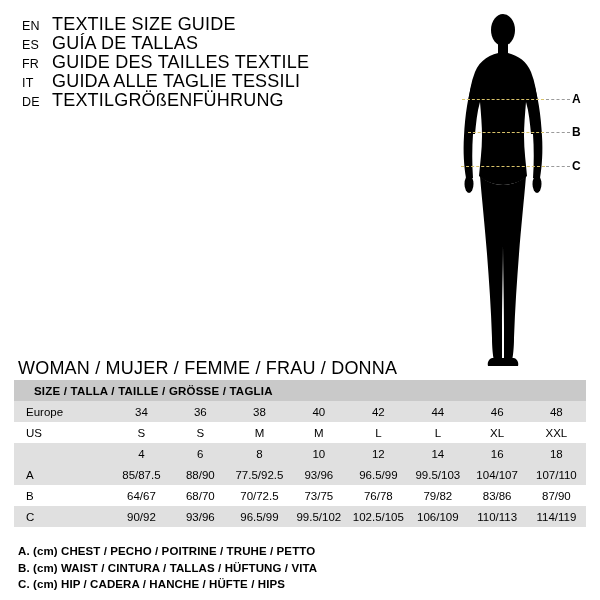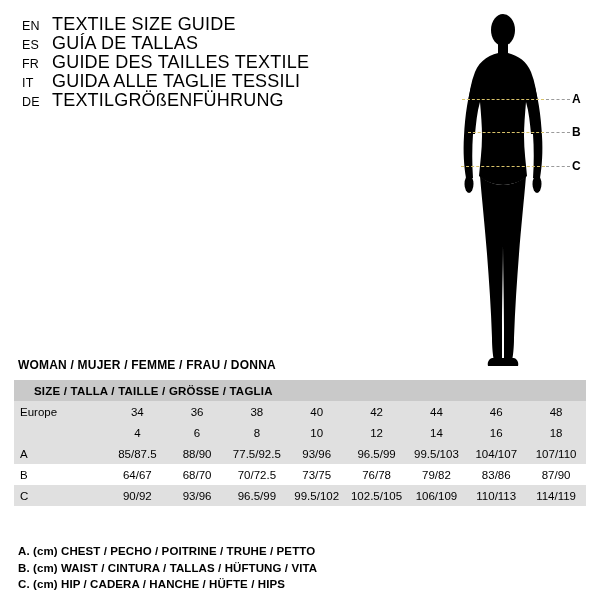--- a/index.html
+++ b/index.html
@@ -65,22 +65,22 @@
     font-size: 12px;
     font-weight: bold;
     color: #000;
   }
 
   
   #woman-title {
     position: absolute;
     left: 18px;
     top: 358px;
-    font-size: 12px;
-    font-weight: bold;
+    font-size: 18px;
+    font-weight: normal;
     letter-spacing: 0.2px;
   }
 
   
   #size-table {
     position: absolute;
     left: 14px;
     top: 380px;
     width: 572px;
     border-collapse: collapse;
@@ -98,21 +98,21 @@
     padding-left: 20px;
     letter-spacing: 0.2px;
   }
   #size-table tr.shade td {
     background: #e0e0e0;
   }
   #size-table tr.plain td {
     background: #ffffff;
   }
   #size-table td.rowlabel {
-    padding-left: 6px;
+    padding-left: 12px;
     text-align: left;
     width: 88px;
   }
   #size-table td.val {
     text-align: center;
     width: 60px;
   }
 
   
   #legend {
@@ -233,20 +233,31 @@
       <td class="val">34</td>
       <td class="val">36</td>
       <td class="val">38</td>
       <td class="val">40</td>
       <td class="val">42</td>
       <td class="val">44</td>
       <td class="val">46</td>
       <td class="val">48</td>
     </tr>
 
+    <tr class="plain">
+      <td class="rowlabel">US</td>
+      <td class="val">S</td>
+      <td class="val">S</td>
+      <td class="val">M</td>
+      <td class="val">M</td>
+      <td class="val">L</td>
+      <td class="val">L</td>
+      <td class="val">XL</td>
+      <td class="val">XXL</td>
+    </tr>
 
     <tr class="shade">
       <td class="rowlabel"></td>
       <td class="val">4</td>
       <td class="val">6</td>
       <td class="val">8</td>
       <td class="val">10</td>
       <td class="val">12</td>
       <td class="val">14</td>
       <td class="val">16</td>

